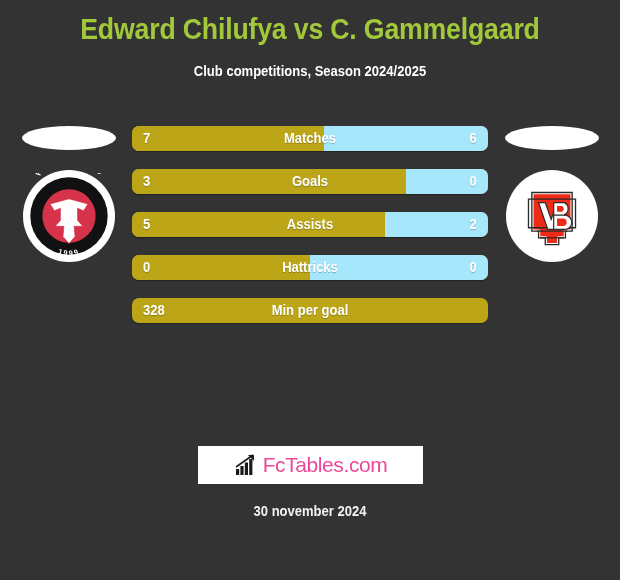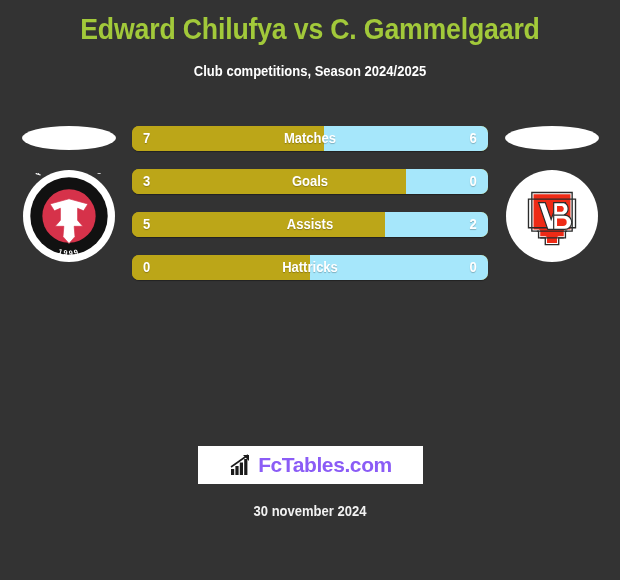--- a/index.html
+++ b/index.html
@@ -90,23 +90,23 @@
 
   
   .fctables {
     position: absolute; left: 198px; top: 446px;
     width: 225px; height: 38px;
     background: #FFFFFF;
     display: flex; align-items: center; justify-content: center;
     gap: 5px;
   }
   .fct-text {
-    color: #8b5cf6;
+    color: #ec4899;
     font-size: 21px;
-    font-weight: bold;
+    font-weight: normal;
     letter-spacing: -0.4px;
   }
   .date {
     position: absolute; left: 0; top: 503px; width: 620px;
     text-align: center;
     color: #F2F2F2;
     font-size: 14px;
     font-weight: bold;
     transform: scaleX(0.93);
   }
@@ -185,20 +185,24 @@
     <div class="row">
       <div class="fill-left" style="width:50%"></div>
       <div class="fill-right" style="width:50%"></div>
       <span class="v-left">0</span>
       <span class="lbl">Hattricks</span>
       <span class="v-right">0</span>
     </div>
 
 
 
+    <div class="row single">
+      <span class="v-left">328</span>
+      <span class="lbl">Min per goal</span>
+    </div>
 
   </div>
 
   <div class="fctables">
     <svg width="24" height="24" viewBox="0 0 24 24">
       <rect x="2" y="16" width="3.2" height="6" fill="#1A1A1A"></rect>
       <rect x="6.4" y="13" width="3.2" height="9" fill="#1A1A1A"></rect>
       <rect x="10.8" y="9.5" width="3.2" height="12.5" fill="#1A1A1A"></rect>
       <rect x="15.2" y="6" width="3.2" height="16" fill="#1A1A1A"></rect>
       <path d="M2 14 L19 2" stroke="#1A1A1A" stroke-width="1.6" fill="none"></path>

